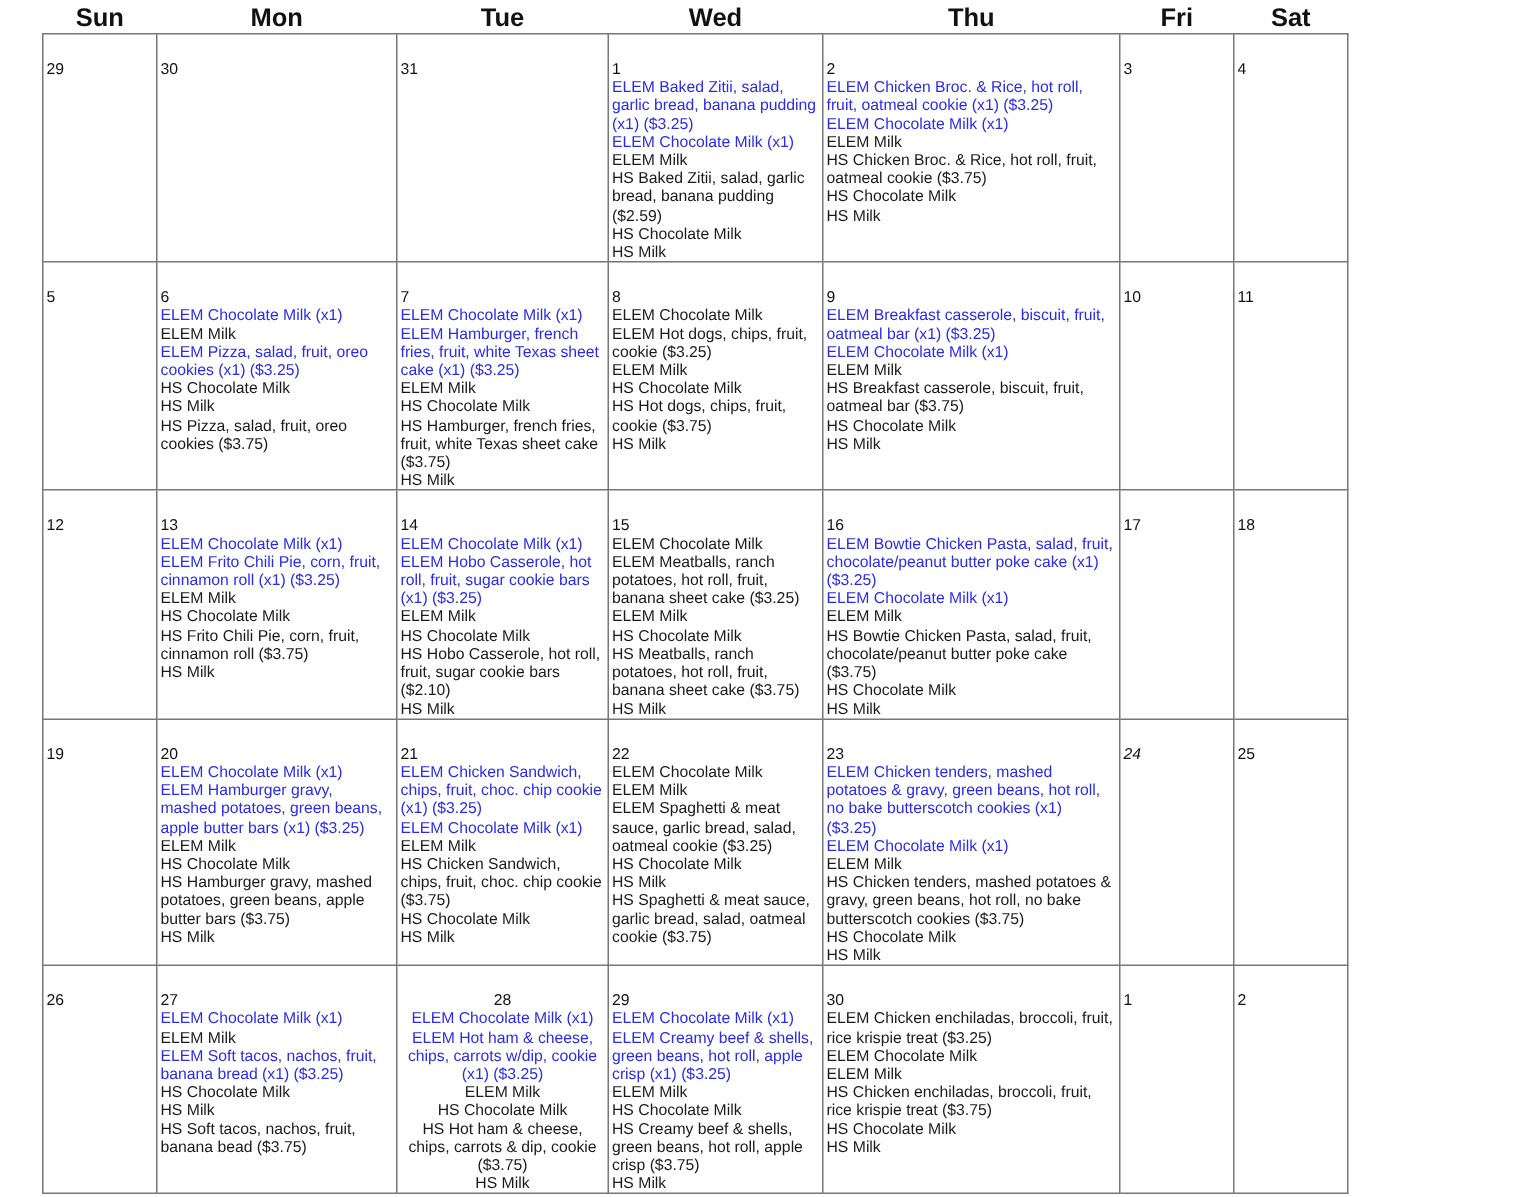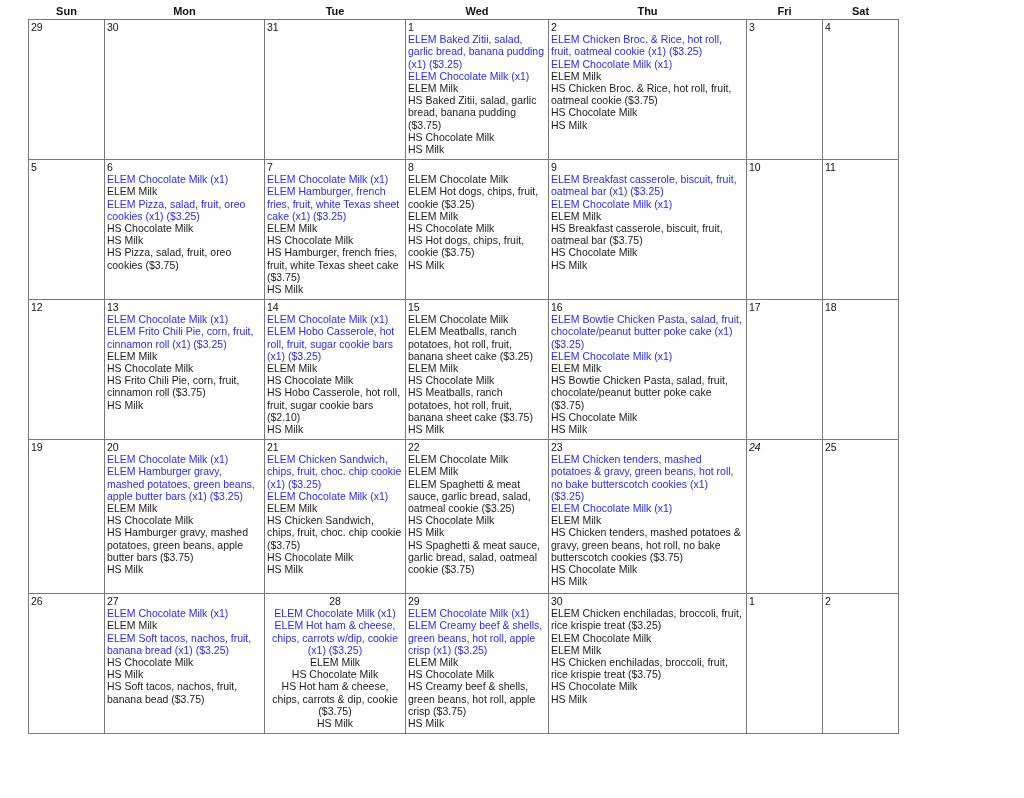--- a/index.html
+++ b/index.html
@@ -1,21 +1,21 @@
 <!DOCTYPE html>
 <html><head>
 <meta charset="utf-8">
 <style>
   html, body { margin: 0; padding: 0; background: #ffffff; }
   body { width: 1024px; height: 798px; position: relative; overflow: hidden;
          font-family: "Liberation Sans", sans-serif; color: #111; }
   table.cal { position: absolute; left: 28px; top: 2px; border-collapse: collapse; table-layout: fixed; }
-  table.cal th { font-size: 11px; font-weight: bold; height: 17px; padding: 0; text-align: center; vertical-align: middle; border: none; }
+  table.cal th { font-size: 17px; font-weight: bold; height: 17px; padding: 0; text-align: center; vertical-align: middle; border: none; }
   table.cal td { border: 1.5px solid #777; vertical-align: top; padding: 1px 2px 0 2px; font-size: 10.5px; line-height: 12.2px; overflow: hidden; }
-  .daynum { display: block; }
+  .daynum { display: block; margin-top: 16px; }
   .item { display: block; }
   .item.ordered { color: #2a2af0; }
   .item.plain { color: #1a1a1a; }
 </style>
 </head>
 <body>
 
 <table class="cal">
   <colgroup>
     <col style="width:76px">
@@ -46,21 +46,21 @@
           <span class="daynum">30</span>
         </td>
         <td style="height: 138px;">
           <span class="daynum">31</span>
         </td>
         <td style="height: 138px;">
           <span class="daynum">1</span>
           <span class="item ordered">ELEM Baked Zitii, salad, garlic bread, banana pudding (x1) ($3.25)</span>
           <span class="item ordered">ELEM Chocolate Milk (x1)</span>
           <span class="item plain">ELEM Milk</span>
-          <span class="item plain">HS Baked Zitii, salad, garlic bread, banana pudding ($3.75)</span>
+          <span class="item plain">HS Baked Zitii, salad, garlic bread, banana pudding ($2.59)</span>
           <span class="item plain">HS Chocolate Milk</span>
           <span class="item plain">HS Milk</span>
         </td>
         <td style="height: 138px;">
           <span class="daynum">2</span>
           <span class="item ordered">ELEM Chicken Broc. &amp; Rice, hot roll, fruit, oatmeal cookie (x1) ($3.25)</span>
           <span class="item ordered">ELEM Chocolate Milk (x1)</span>
           <span class="item plain">ELEM Milk</span>
           <span class="item plain">HS Chicken Broc. &amp; Rice, hot roll, fruit, oatmeal cookie ($3.75)</span>
           <span class="item plain">HS Chocolate Milk</span>

